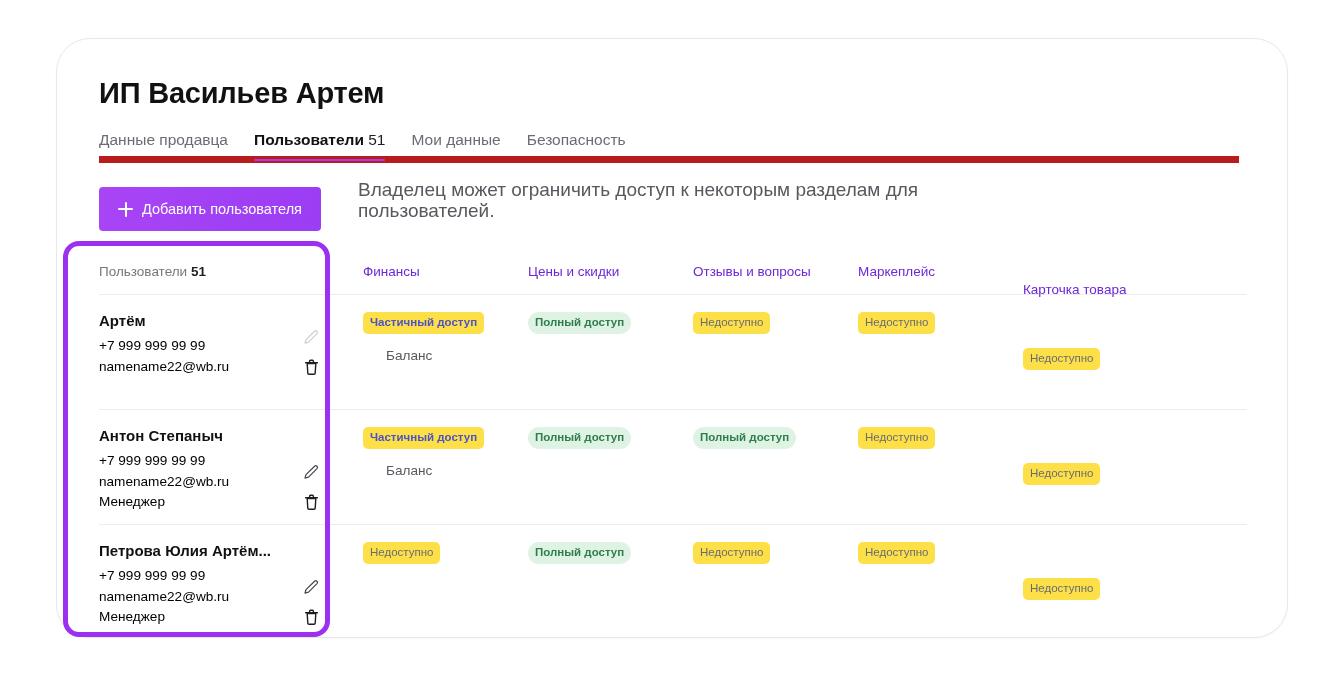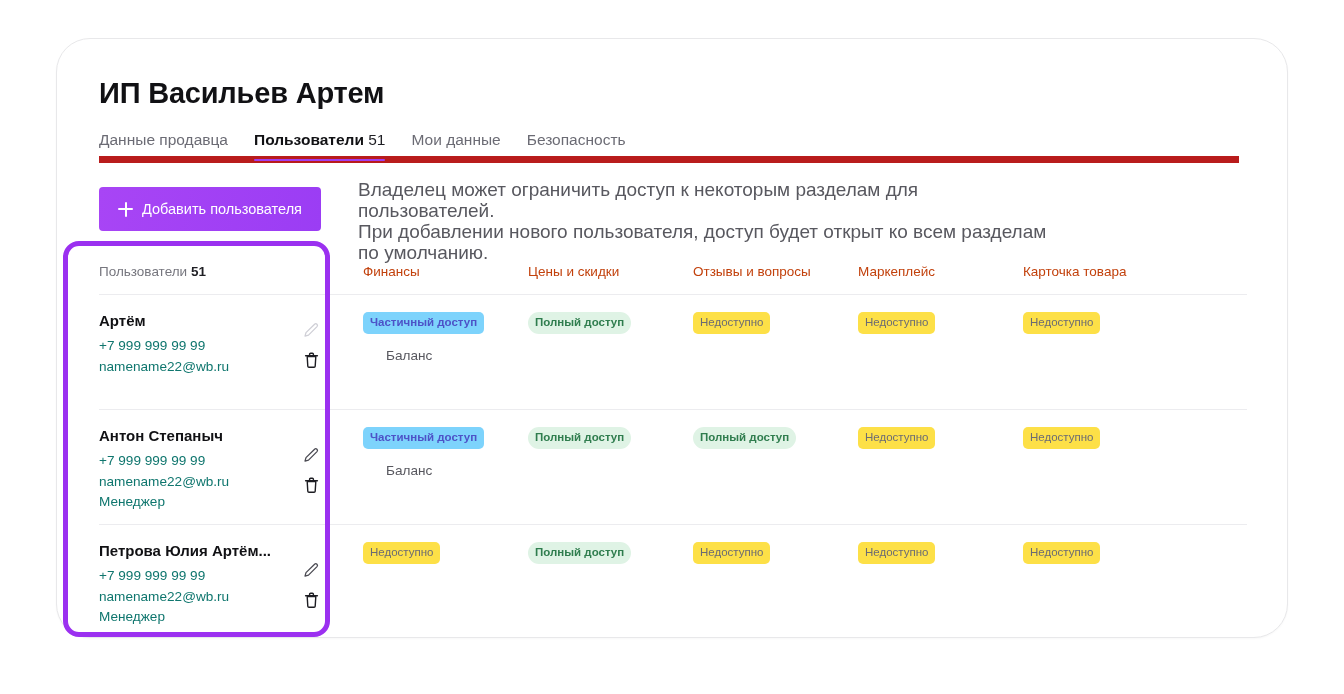--- a/index.html
+++ b/index.html
@@ -112,58 +112,58 @@
     width: 1148px;
   }
   .thead {
     display: flex;
     align-items: center;
     height: 46px;
     border-bottom: 1px solid #ececef;
   }
   .th {
     font-size: 13.5px;
-    color: #c2410c;
+    color: #6d28d9;
     white-space: nowrap;
   }
   .th.users-col { color: #76767e; }
   .th.users-col b { color: #1f1f24; font-weight: bold; }
 
   .col-users { width: 248px; flex: 0 0 248px; padding-right: 10px; }
   .col-perm  { width: 165px; flex: 0 0 165px; }
-  .col-perm.last { width: 170px; flex: 0 0 170px; }
+  .col-perm.last { width: 170px; flex: 0 0 170px; margin-top: 36px; }
   .col-pad { padding-left: 16px; }
 
   .trow {
     display: flex;
     align-items: flex-start;
     min-height: 115px;
     border-bottom: 1px solid #ececef;
     padding-top: 17px;
   }
   .trow.last { border-bottom: none; min-height: 113px; }
 
   
   .user-cell {
     position: relative;
     display: flex;
-    align-items: center;
+    align-items: flex-end;
   }
   .user-info { width: 196px; }
   .user-name {
     font-size: 15px;
     font-weight: bold;
     color: #111114;
     margin-bottom: 7px;
     white-space: nowrap;
     overflow: hidden;
   }
   .user-line {
     font-size: 13.6px;
-    color: #0f766e;
+    color: #000000;
     line-height: 20.5px;
   }
   .user-actions {
     display: flex;
     flex-direction: column;
     align-items: center;
     gap: 10px;
     padding-top: 1px;
     margin-left: 6px;
   }
@@ -177,21 +177,21 @@
 
   
   .badge {
     display: inline-block;
     font-size: 11.5px;
     line-height: 1;
     padding: 5px 7px 5.5px;
     border-radius: 5px;
     white-space: nowrap;
   }
-  .badge.partial { background: #7dd3fc; color: #4d52c7; font-weight: bold; }
+  .badge.partial { background: #fde047; color: #4d52c7; font-weight: bold; }
   .badge.full    { background: #dff3e5; color: #2f7d4e; font-weight: bold; border-radius: 11px; }
   .badge.none    { background: #fde047; color: #6b6b74; }
   .sub-note {
     font-size: 13.6px;
     color: #58585f;
     margin-top: 14px;
     margin-left: 23px;
   }
 
   
@@ -219,21 +219,20 @@
         <div class="tab"><span>Безопасность</span></div>
       </div>
 
     <button class="add-btn">
       <span class="plus-icon"></span>
       <span>Добавить пользователя</span>
     </button>
 
     <div class="hint">
       <div>Владелец может ограничить доступ к некоторым разделам для пользователей.</div>
-      <div>При добавлении нового пользователя, доступ будет открыт ко всем разделам по умолчанию.</div>
     </div>
 
     <div class="table">
       <div class="thead">
           <div class="th users-col col-users"><span>Пользователи</span> <b>51</b></div>
           <div class="th col-perm col-pad">Финансы</div>
           <div class="th col-perm col-pad">Цены и скидки</div>
           <div class="th col-perm col-pad">Отзывы и вопросы</div>
           <div class="th col-perm col-pad">Маркеплейс</div>
           <div class="th col-perm col-pad last">Карточка товара</div>

